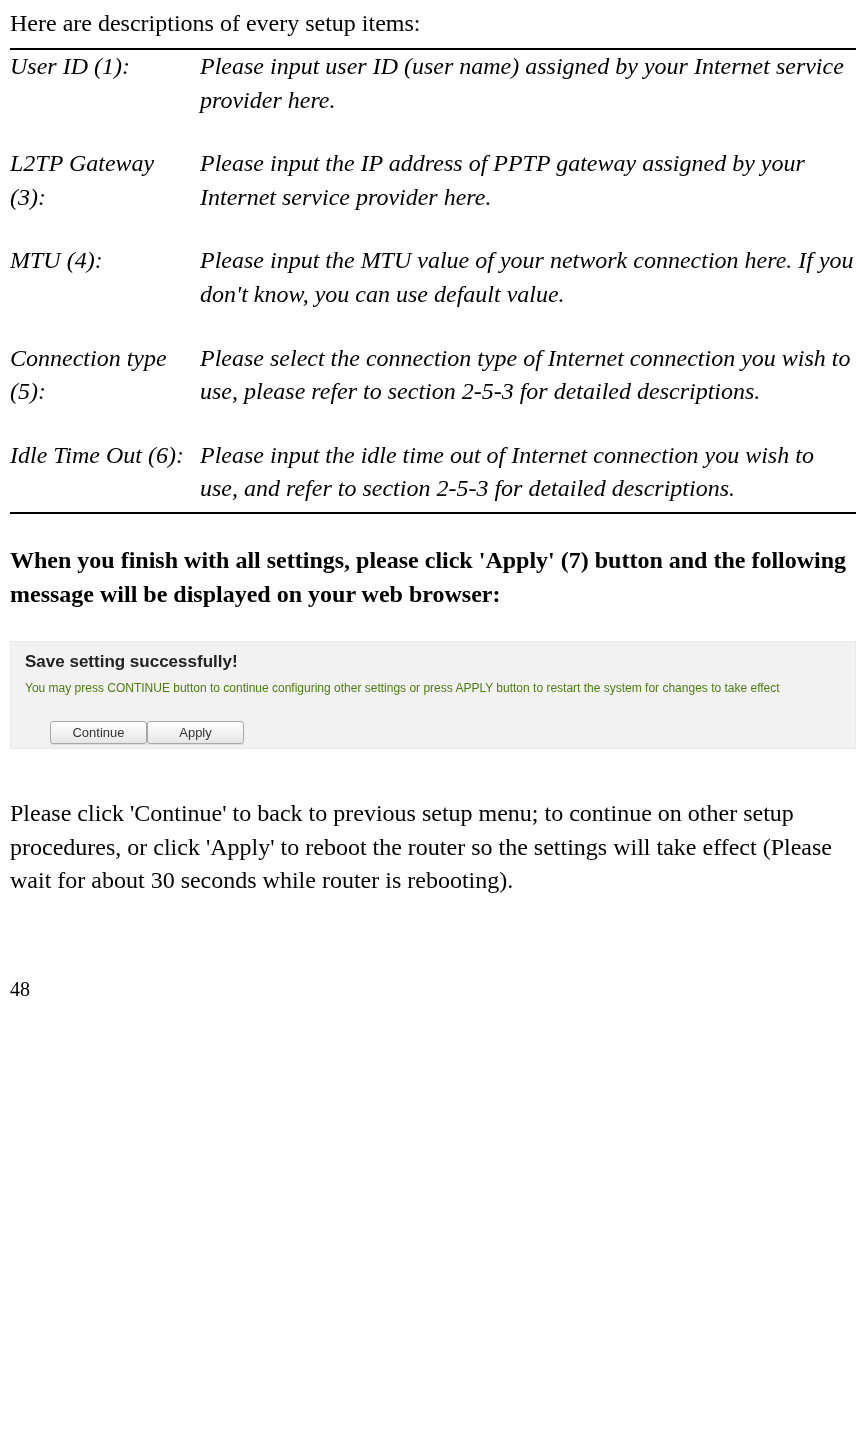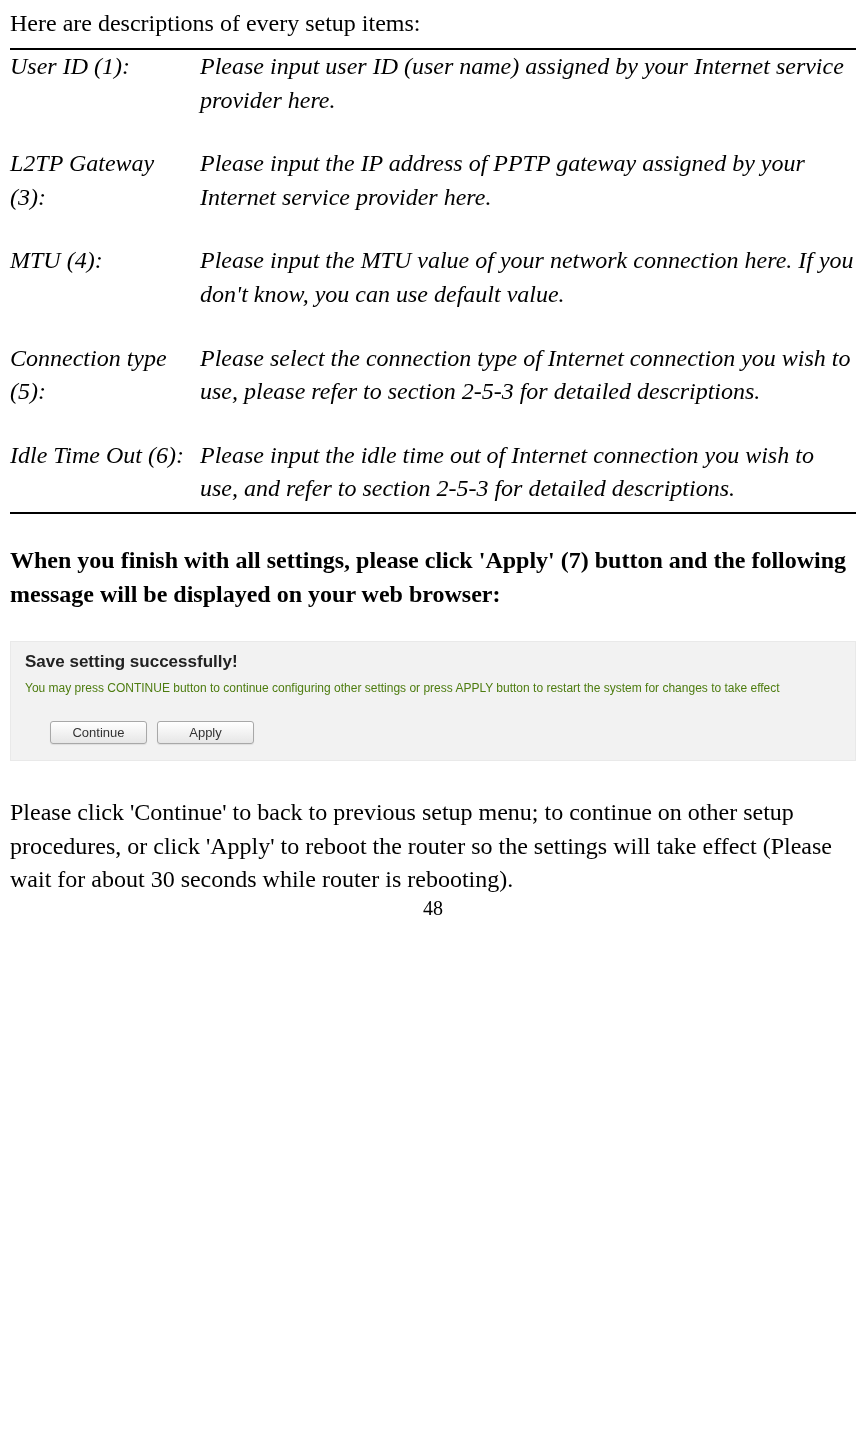--- a/index.html
+++ b/index.html
@@ -38,59 +38,59 @@
     }
     .after-table {
       margin-top: 30px;
       line-height: 1.4;
       font-weight: bold;
     }
     .dialog {
       margin-top: 30px;
       background: #f2f2f2;
       border: 1px solid #e9e9e9;
-      padding: 10px 14px 16px 14px;
+      padding: 10px 14px 4px 14px;
       font-family: Arial, Helvetica, sans-serif;
     }
     .dialog-title {
       font-size: 17px;
       font-weight: bold;
       color: #222;
       margin-bottom: 8px;
     }
     .dialog-text {
       font-size: 12px;
       color: #4d7c0f;
       line-height: 1.4;
       margin-bottom: 24px;
     }
     .dialog-buttons {
       display: flex;
-      gap: 10px;
       padding-left: 25px;
     }
     .btn {
       font-family: Arial, Helvetica, sans-serif;
       font-size: 13px;
       color: #333;
       background: linear-gradient(#ffffff, #e6e6e6);
       border: 1px solid #a8a8a8;
       border-radius: 3px;
       padding: 3px 0;
       width: 95px;
       text-align: center;
       box-shadow: 0 1px 1px rgba(0,0,0,0.08);
     }
     .post-dialog {
-      margin-top: 35px;
+      margin-top: 48px;
       line-height: 1.4;
     }
     .page-num {
-      text-align: center;
+      text-align: left;
       font-size: 20px;
+      margin-top: 80px;
     }
   </style>
 </head>
 <body>
 
 <div class="intro">Here are descriptions of every setup items:</div>
 
 <hr class="hr">
 
 <table class="items">

